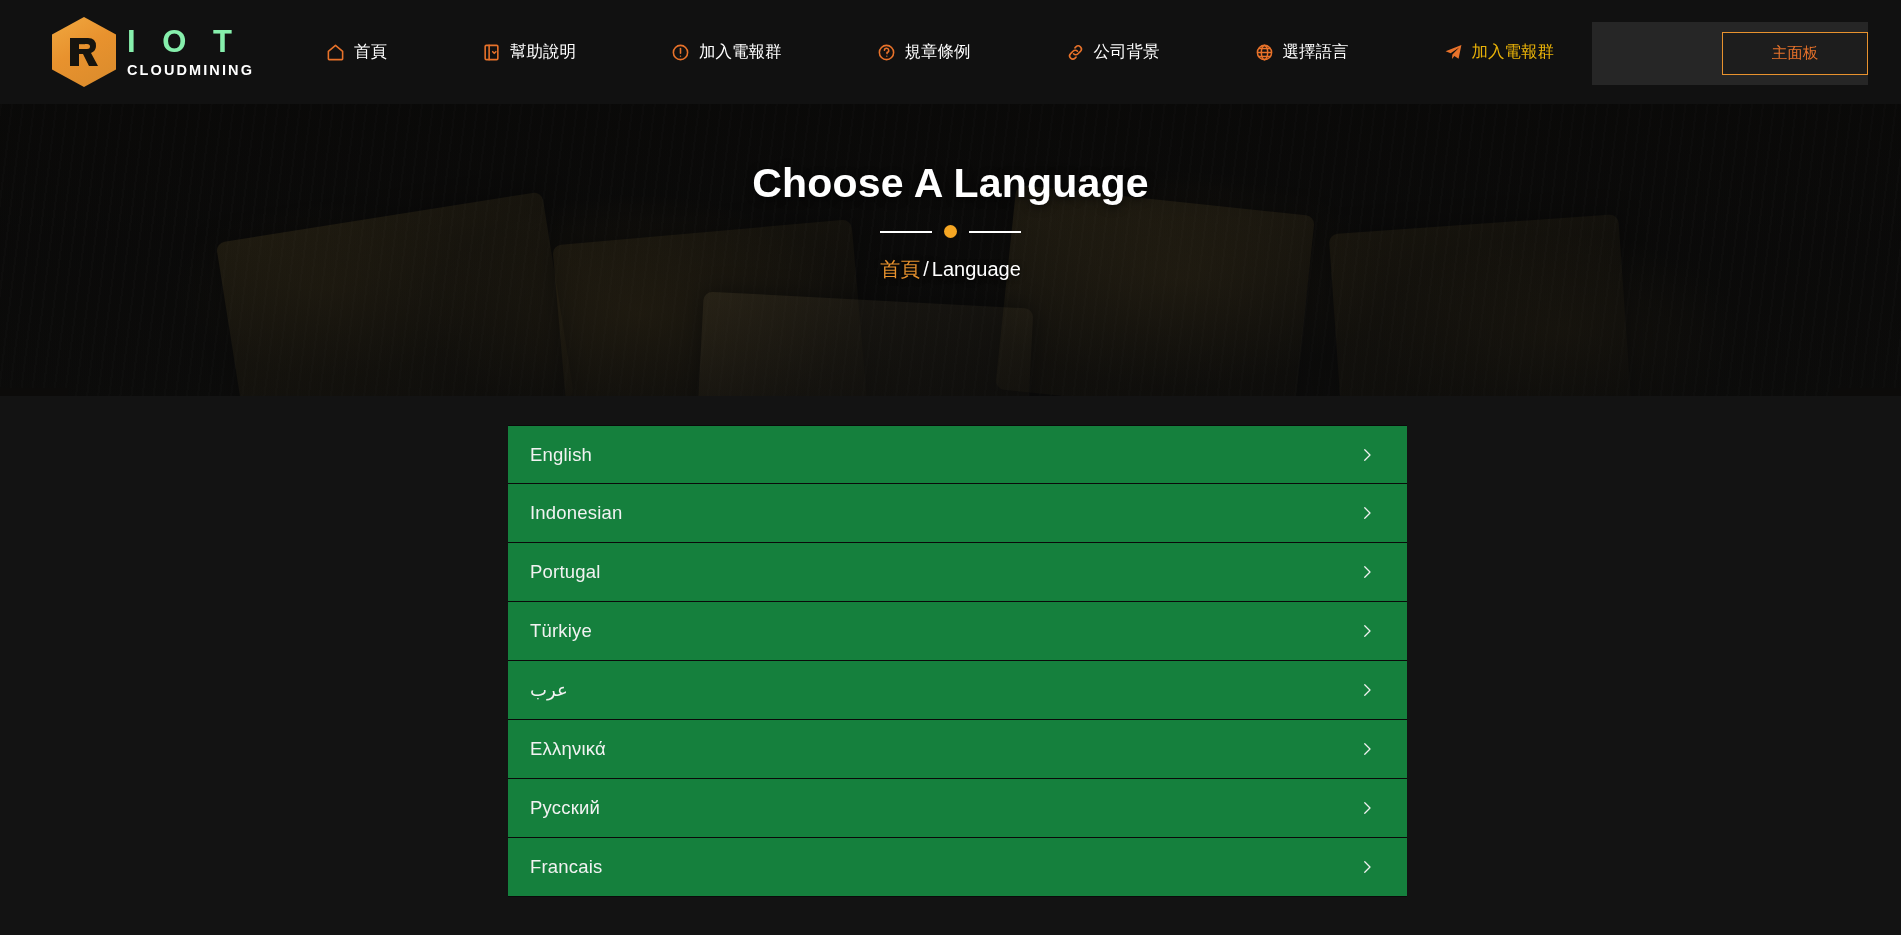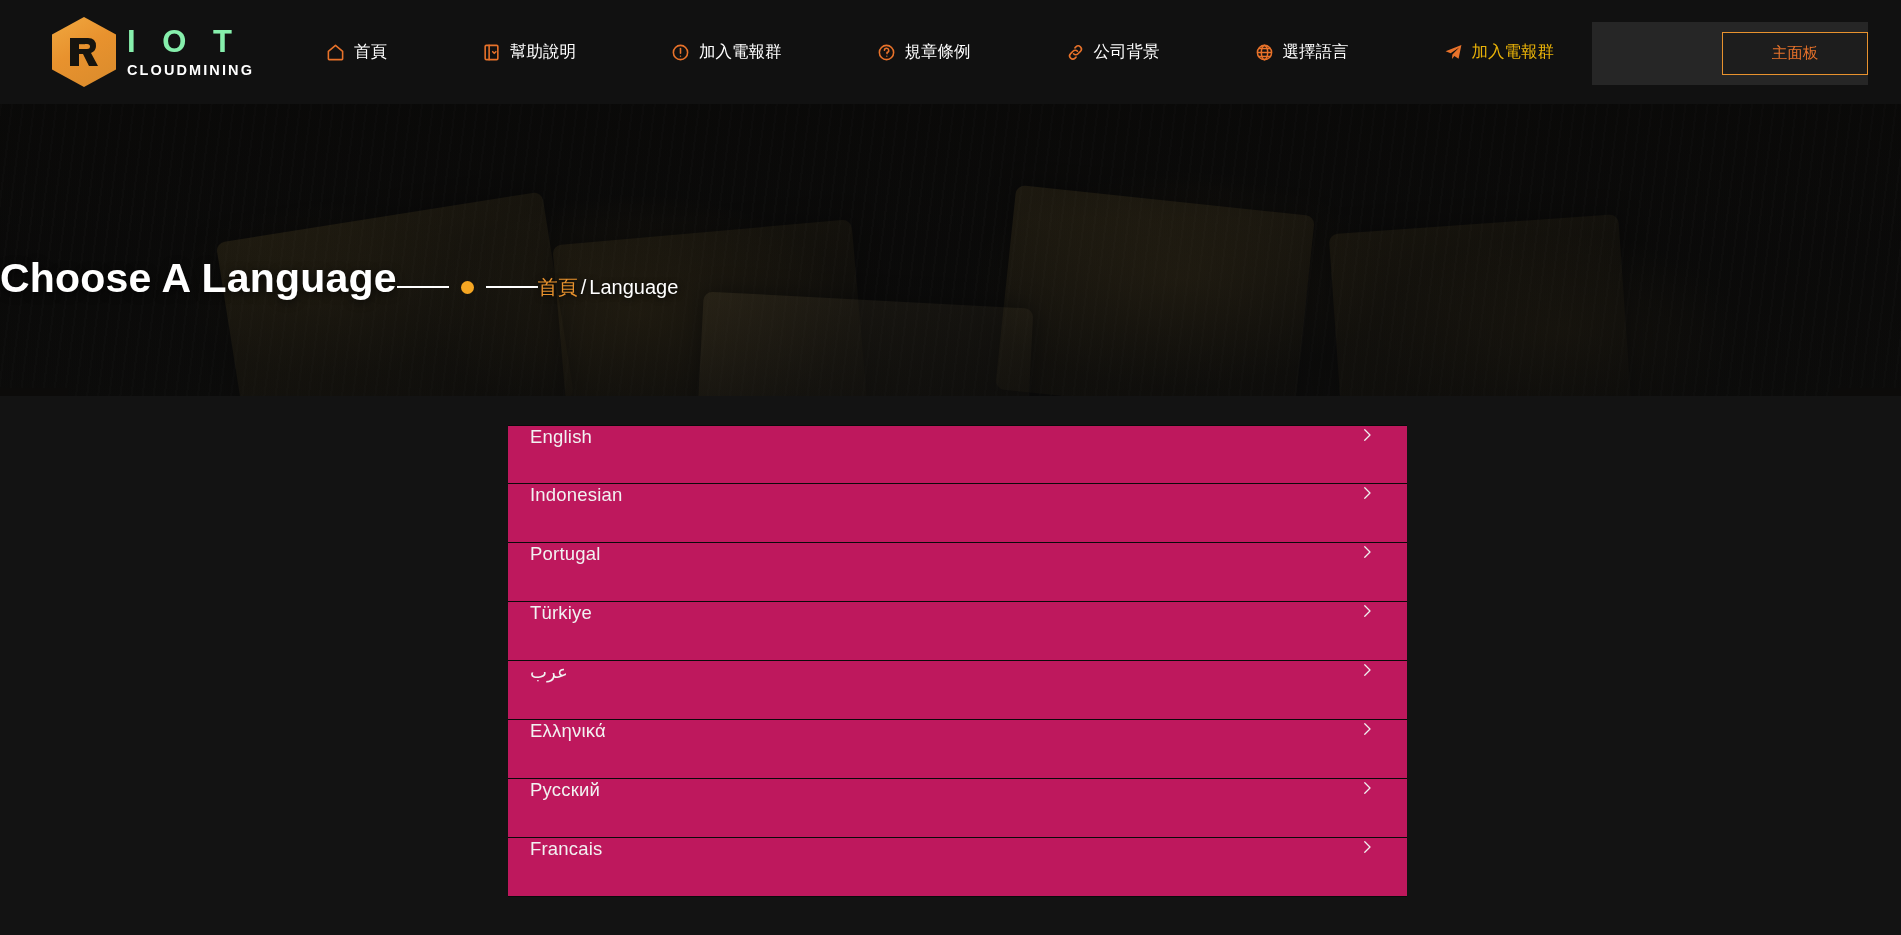--- a/index.html
+++ b/index.html
@@ -181,21 +181,21 @@
   .hero-scrim {
     position: absolute;
     inset: 0;
     background: linear-gradient(180deg, rgba(6,6,6,0.70) 0%, rgba(8,8,8,0.62) 40%, rgba(10,10,10,0.72) 100%);
   }
 
   .hero-inner {
     position: absolute;
     inset: 0;
     display: flex;
-    flex-direction: row;
+    flex-direction: column;
     align-items: center;
     padding-top: 56px;
     z-index: 3;
   }
   .hero-title {
     font-size: 41px;
     font-weight: 700;
     color: #ffffff;
     letter-spacing: 0.2px;
     text-shadow: 0 2px 10px rgba(0,0,0,0.7);
@@ -261,25 +261,25 @@
   }
   .lang-list {
     position: absolute;
     left: 508px;
     top: 29px;
     width: 899px;
   }
   .lang-row {
     position: relative;
     display: flex;
-    align-items: flex-start;
+    align-items: center;
     justify-content: space-between;
     height: 59px;
     padding: 0 31px 0 22px;
-    background: #be185d;
+    background: #15803d;
     border-bottom: 1.5px solid #0a0a0a;
     cursor: pointer;
     text-decoration: none;
   }
   .lang-row:first-child { border-top: 1.5px solid #0a0a0a; }
   .lang-name {
     color: #f2f2f2;
     font-size: 18.5px;
     font-weight: 400;
     letter-spacing: 0.2px;

